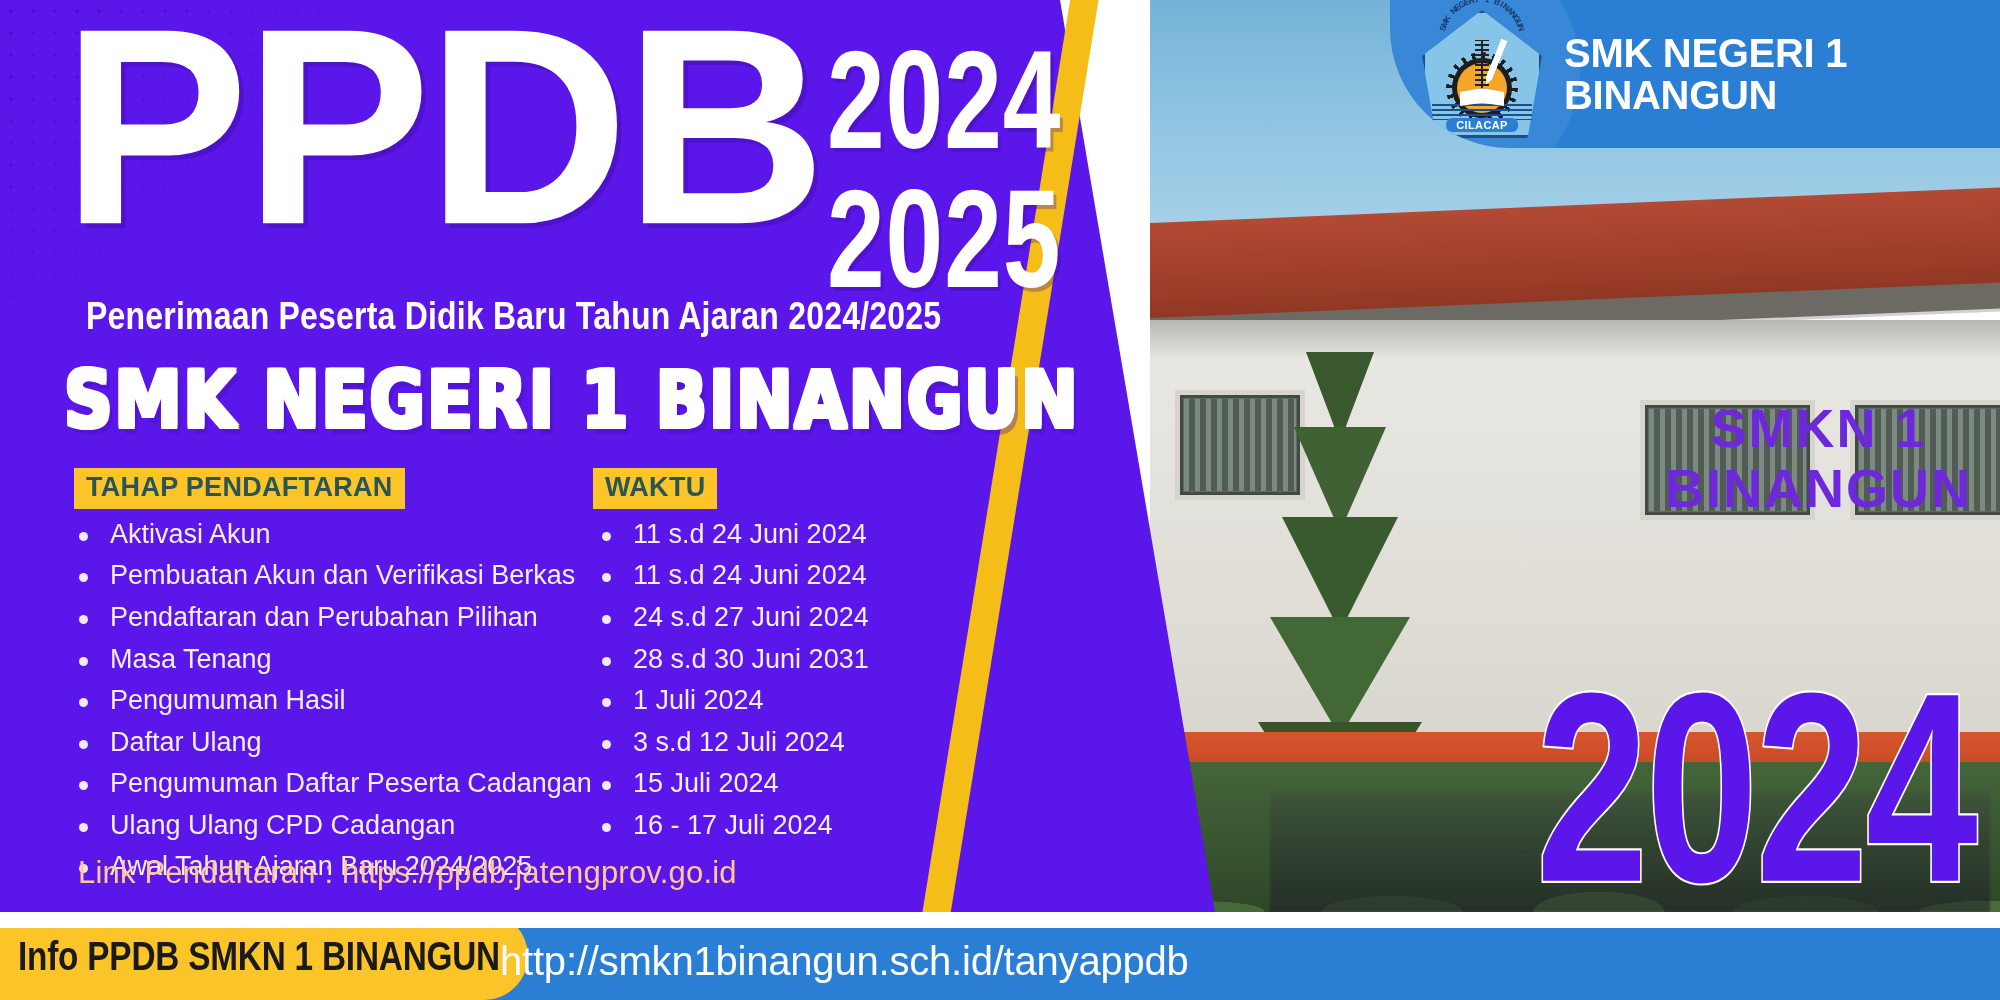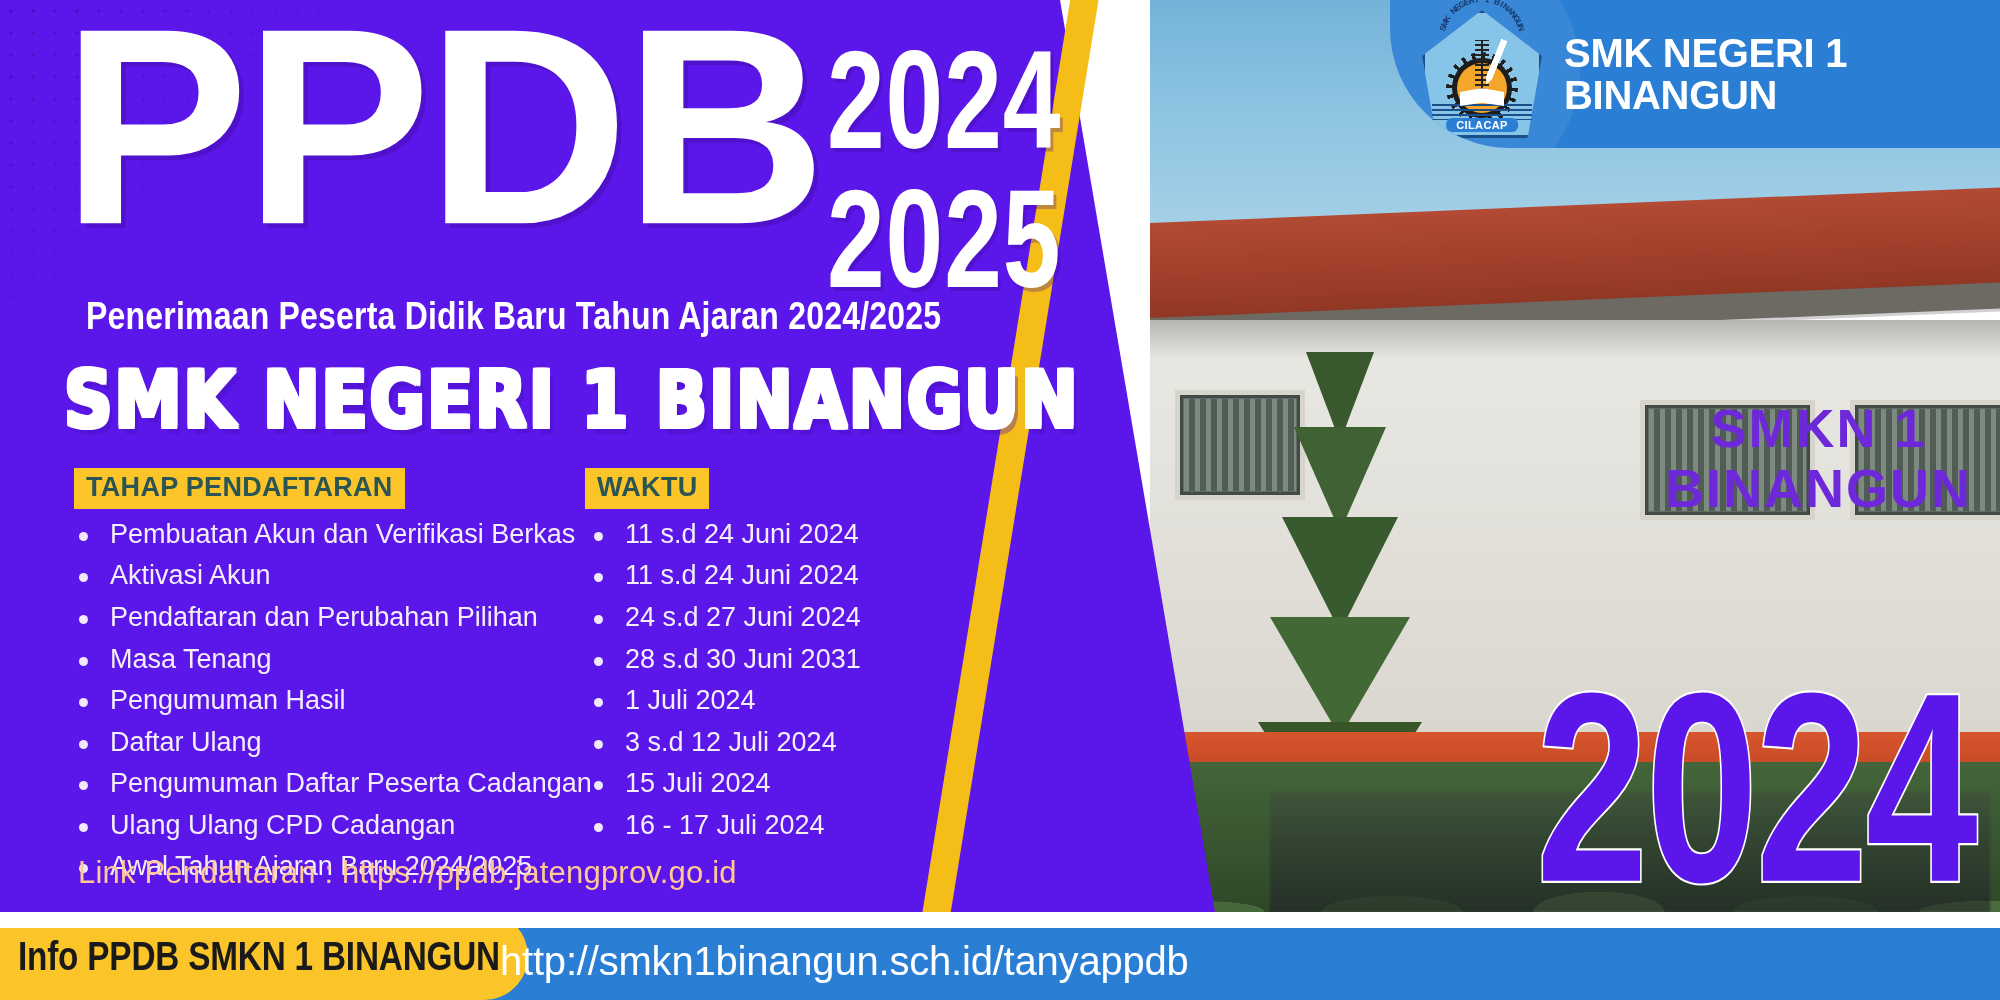--- a/index.html
+++ b/index.html
@@ -174,21 +174,21 @@
     transform-origin:left top;
     text-shadow:
        2px 0 0 #fff, -2px 0 0 #fff, 0 2px 0 #fff, 0 -2px 0 #fff,
        2px 2px 0 #fff, -2px 2px 0 #fff, 2px -2px 0 #fff, -2px -2px 0 #fff,
        5px 6px 0 rgba(70,15,180,.35);
   }
 
   
   .lists {
     position:absolute; left:62px; top:468px; z-index:6;
-    display:flex; gap:0;
+    display:flex; gap:8px;
   }
   .col-stages { width:515px; }
   .col-times  { width:420px; }
 
   .col-head {
     display:inline-block;
     background:#fbc52a;
     color:#2b5455;
     font-weight:bold;
     font-size:27px;
@@ -452,22 +452,22 @@
     </div>
   </div>
 
   <div class="subtitle">Penerimaan Peserta Didik Baru Tahun Ajaran 2024/2025</div>
   <div class="school-big">SMK NEGERI 1 BINANGUN</div>
 
   <div class="lists">
     <div class="col-stages">
       <div class="col-head">TAHAP PENDAFTARAN</div>
       <ul class="items" id="stages-list">
+          <li>Aktivasi Akun</li>
           <li>Pembuatan Akun dan Verifikasi Berkas</li>
-          <li>Aktivasi Akun</li>
           <li>Pendaftaran dan Perubahan Pilihan</li>
           <li>Masa Tenang</li>
           <li>Pengumuman Hasil</li>
           <li>Daftar Ulang</li>
           <li>Pengumuman Daftar Peserta Cadangan</li>
           <li>Ulang Ulang CPD Cadangan</li>
           <li>Awal Tahun Ajaran Baru 2024/2025</li>
         </ul>
     </div>
     <div class="col-times">

